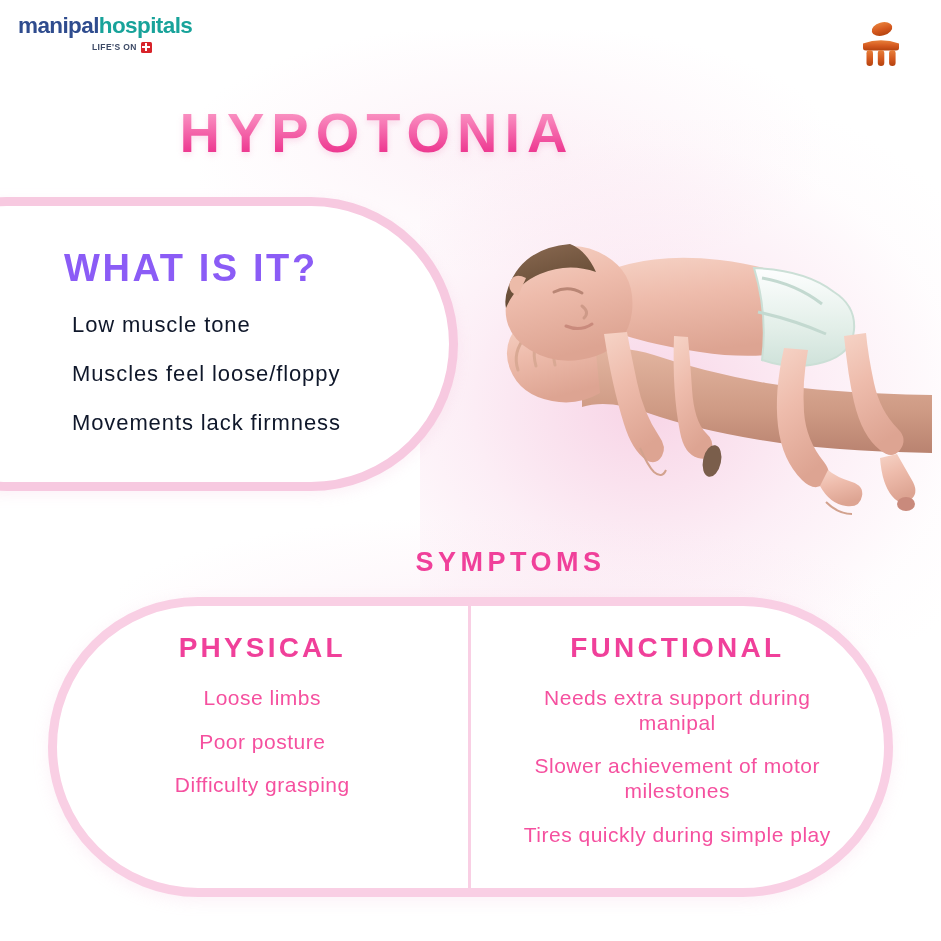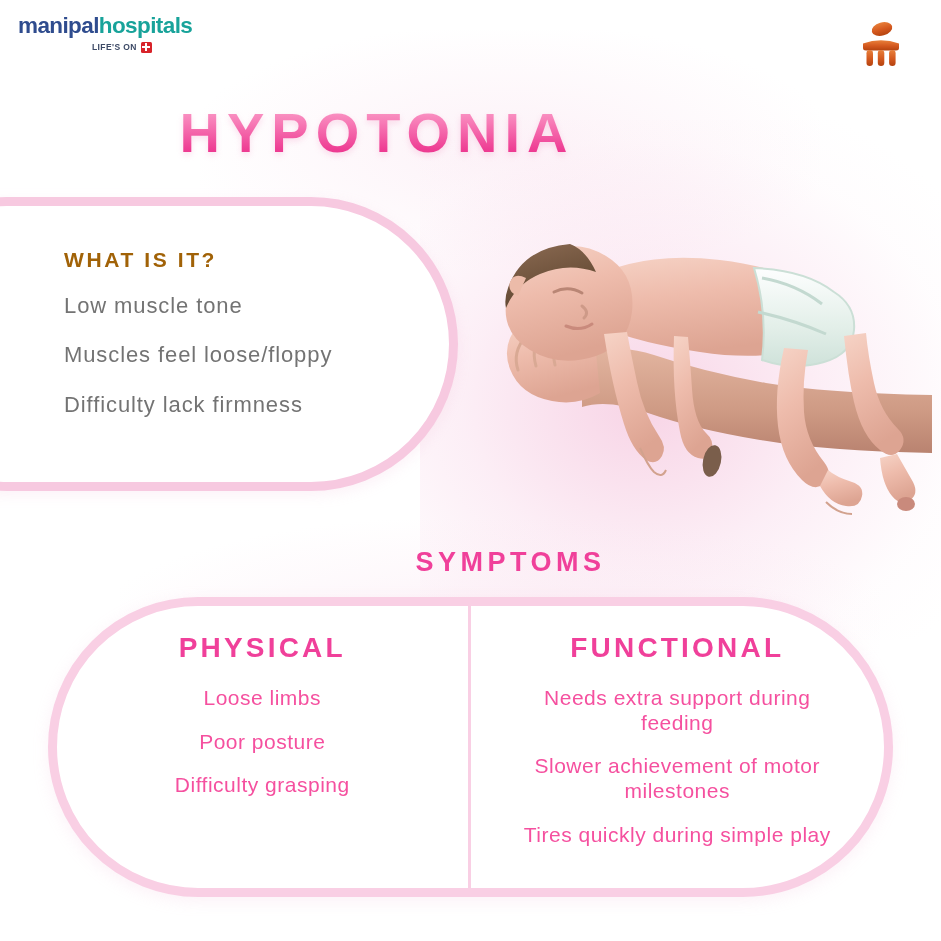--- a/index.html
+++ b/index.html
@@ -154,33 +154,33 @@
     box-sizing: border-box;
     box-shadow: 0 4px 14px rgba(240,180,212,0.18);
   }
   .card-what-inner {
     position: absolute;
     left: 195px;
     top: 42px;
     width: 370px;
   }
   .heading-what {
-    font-size: 21px;
+    font-size: 38px;
     font-weight: 800;
     letter-spacing: 2.6px;
-    color: #a16207;
+    color: #8b5cf6;
     margin: 0 0 22px 0;
     line-height: 1.1;
   }
   .line-what {
     font-size: 22px;
     font-weight: 500;
     letter-spacing: 0.9px;
-    color: #737373;
-    margin: 0 0 24px 0;
+    color: #0f172a;
+    margin: 0 0 24px 8px;
     line-height: 1.15;
     white-space: nowrap;
   }
   .line-what:last-child { margin-bottom: 0; }
 
   
   .symptoms-label {
     position: absolute;
     left: 0;
     top: 548px;
@@ -336,37 +336,37 @@
       <path d="M418 272 q2 26 12 38 q8 10 18 4 q9 -6 3 -18 q-8 -14 -16 -28 z" fill="url(#skin)"></path>
       <ellipse cx="444" cy="318" rx="9" ry="7" fill="#C98A7C"></ellipse>
     </svg>
   </div>
 
   <div class="card-what">
     <div class="card-what-inner">
       <div class="heading-what">WHAT IS IT?</div>
       <p class="line-what">Low muscle tone</p>
       <p class="line-what">Muscles feel loose/floppy</p>
-      <p class="line-what">Difficulty lack firmness</p>
+      <p class="line-what">Movements lack firmness</p>
     </div>
   </div>
 
   <div class="symptoms-label">SYMPTOMS</div>
 
   <div class="card-symptoms">
 
     <div class="sym-col left">
       <div class="sym-heading">PHYSICAL</div>
       <p class="sym-item">Loose limbs</p>
       <p class="sym-item">Poor posture</p>
       <p class="sym-item">Difficulty grasping</p>
     </div>
 
     <div class="sym-col right">
       <div class="sym-heading">FUNCTIONAL</div>
-      <p class="sym-item">Needs extra support during feeding</p>
+      <p class="sym-item">Needs extra support during manipal</p>
       <p class="sym-item">Slower achievement of motor milestones</p>
       <p class="sym-item">Tires quickly during simple play</p>
     </div>
 
   </div>
 
 </div>
 
 </body></html>

